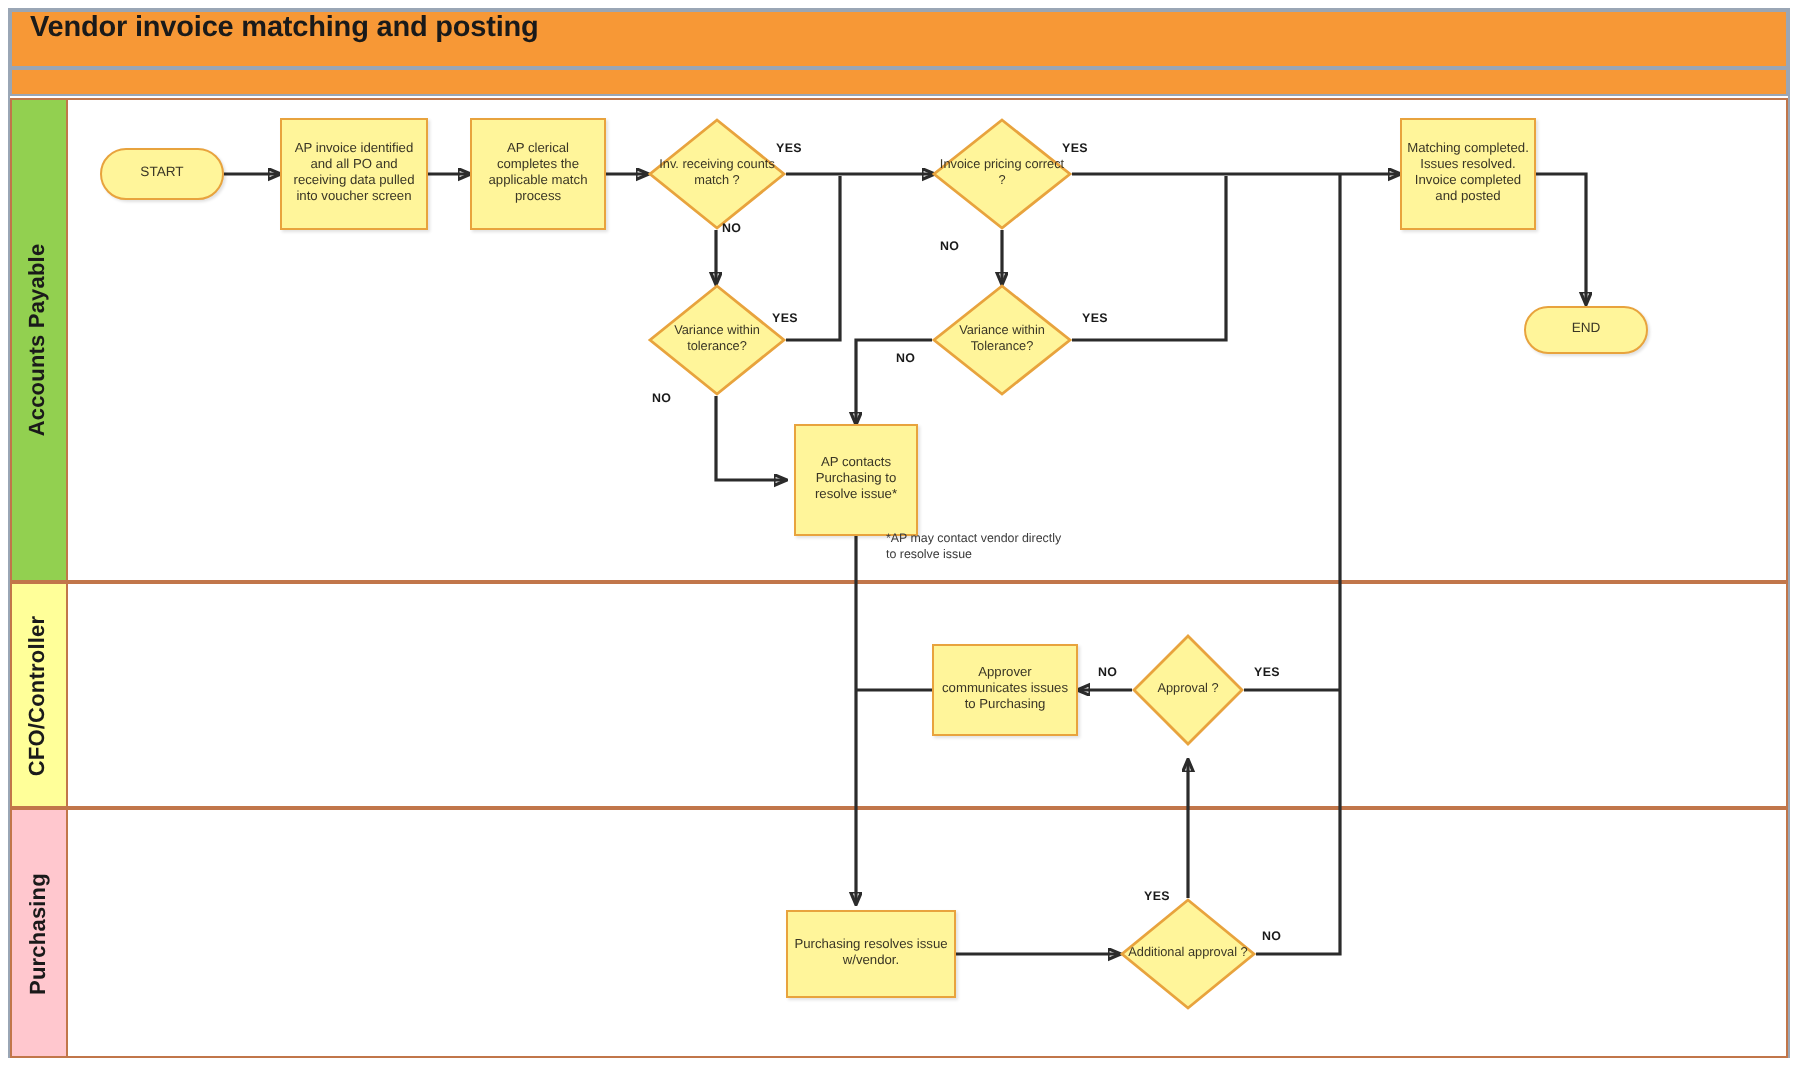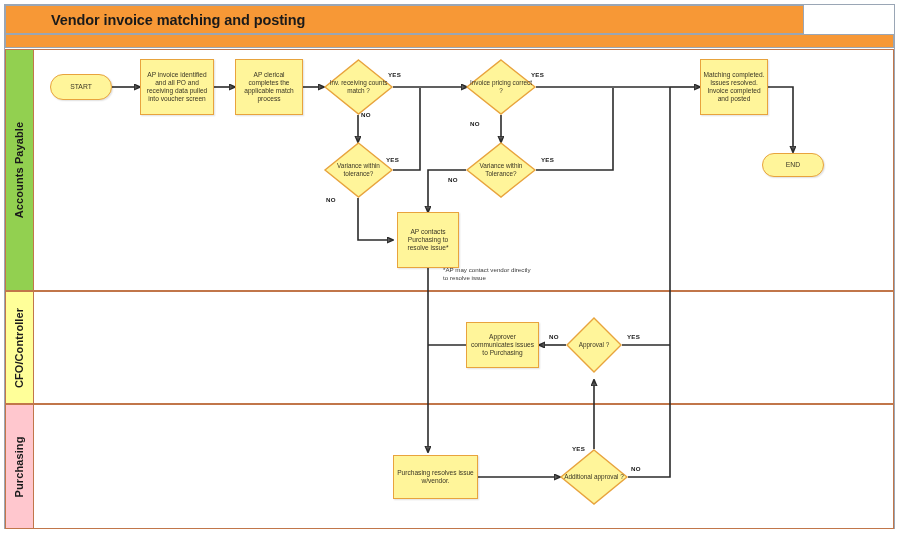--- a/index.html
+++ b/index.html
@@ -16,25 +16,25 @@
   }
   
   .frame{
     position:absolute;left:4px;top:4px;width:891px;height:525px;
     border:1px solid #9aa6b5;
     box-sizing:border-box;
     background:#ffffff;
   }
   
   .title-band{
-    position:absolute;left:5px;top:5px;width:799px;height:29px;
+    position:absolute;left:5px;top:5px;width:889px;height:29px;
     background:#F79836;
     border:1px solid #9aa6b5;
     box-sizing:border-box;
-    display:flex;align-items:center;padding-left:36px;
+    display:flex;
   }
   .title-text{
     padding-left:9px;
     font-size:14.5px;font-weight:bold;color:#1a1a1a;
     letter-spacing:-0.1px;
     white-space:nowrap;
   }
   .sub-band{
     position:absolute;left:5px;top:34px;width:889px;height:14px;
     background:#F79836;

